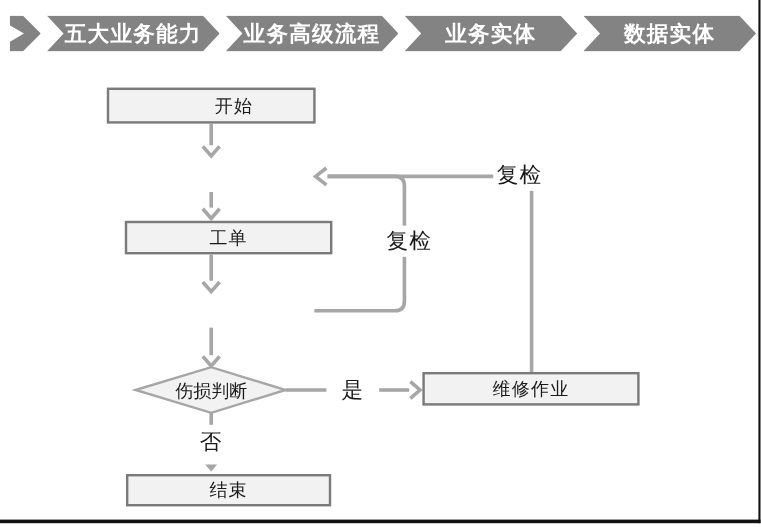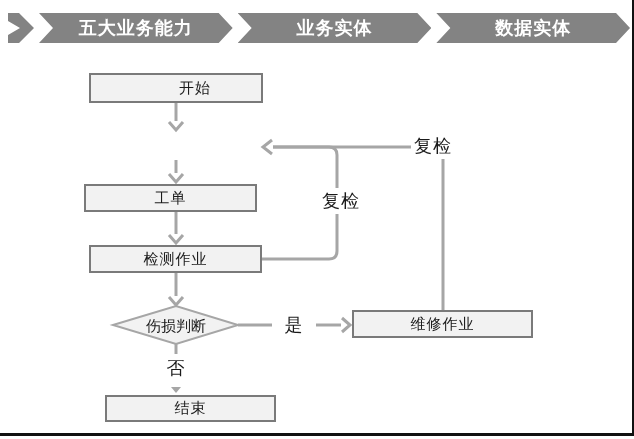--- a/index.html
+++ b/index.html
@@ -25,21 +25,21 @@
 
   
   .node {
     position:absolute; box-sizing:border-box;
     background:var(--node-fill,#f2f2f2); border:2px solid var(--node-border,#7a7a7a);
     display:flex; align-items:center; justify-content:center;
     font-size:15px; color:var(--text,#1a1a1a); letter-spacing:1px;
   }
   .n-start      { left:89px;  top:73px;  width:174px; height:30px;padding-left:38px; }
   .n-workplan   { left:89px;  top:132px; width:173px; height:28px; }
-  .n-workorder  { left:84px;  top:184px; width:173px; height:28px; }
+  .n-workorder  { left:104px;  top:184px; width:173px; height:28px; }
   .n-inspection { left:89px;  top:245px; width:173px; height:28px; }
   .n-repair     { left:352px; top:310px; width:181px; height:28px; }
   .n-end        { left:89px;  top:395px; width:171px; height:27px;margin-left:16px; }
 
   
   .connectors { position:absolute; left:0; top:0; width:634px; height:439px; }
   .connectors .edge   { stroke:var(--connector,#a6a6a6); stroke-width:3; fill:none; }
   .connectors .head   { stroke:var(--connector,#a6a6a6); stroke-width:3; fill:none; stroke-linejoin:miter; }
   .connectors .head-solid { fill:var(--connector,#a6a6a6); stroke:none; }
   .connectors .diamond { fill:var(--node-fill,#f2f2f2); stroke:var(--connector,#a6a6a6); stroke-width:2; }
@@ -61,20 +61,23 @@
 </style>
 </head>
 <body>
 
 <div class="page">
 
   <div class="breadcrumb">
     <div class="crumb-lead"></div>
     <div class="crumb">
       <span>五大业务能力</span>
+    </div>
+    <div class="crumb">
+      <span>业务高级流程</span>
     </div>
     <div class="crumb">
       <span>业务实体</span>
     </div>
     <div class="crumb">
       <span>数据实体</span>
     </div>
   </div>
 
   <svg class="connectors" viewBox="0 0 634 439" xmlns="http://www.w3.org/2000/svg">
@@ -114,21 +117,20 @@
       <path class="edge" d="M176,344 L176,354"></path>
     </g>
     <g>
       <polygon class="head-solid" points="171,387 181,387 176,393"></polygon>
     </g>
     <polygon class="diamond" points="113,325 176,306 238,325 176,344"></polygon>
   </svg>
 
   <div class="node n-start">开始</div>
   <div class="node n-workorder">工单</div>
-  <div class="node n-inspection">检测作业</div>
   <div class="node n-repair">维修作业</div>
   <div class="node n-end">结束</div>
 
   <div class="diamond-label">伤损判断</div>
 
   <div class="edge-label" style="left:341px; top:201px;">复检</div>
   <div class="edge-label" style="left:433px; top:146px;">复检</div>
   <div class="edge-label" style="left:294px; top:325px;">是</div>
   <div class="edge-label" style="left:176px; top:368px;">否</div>
 

